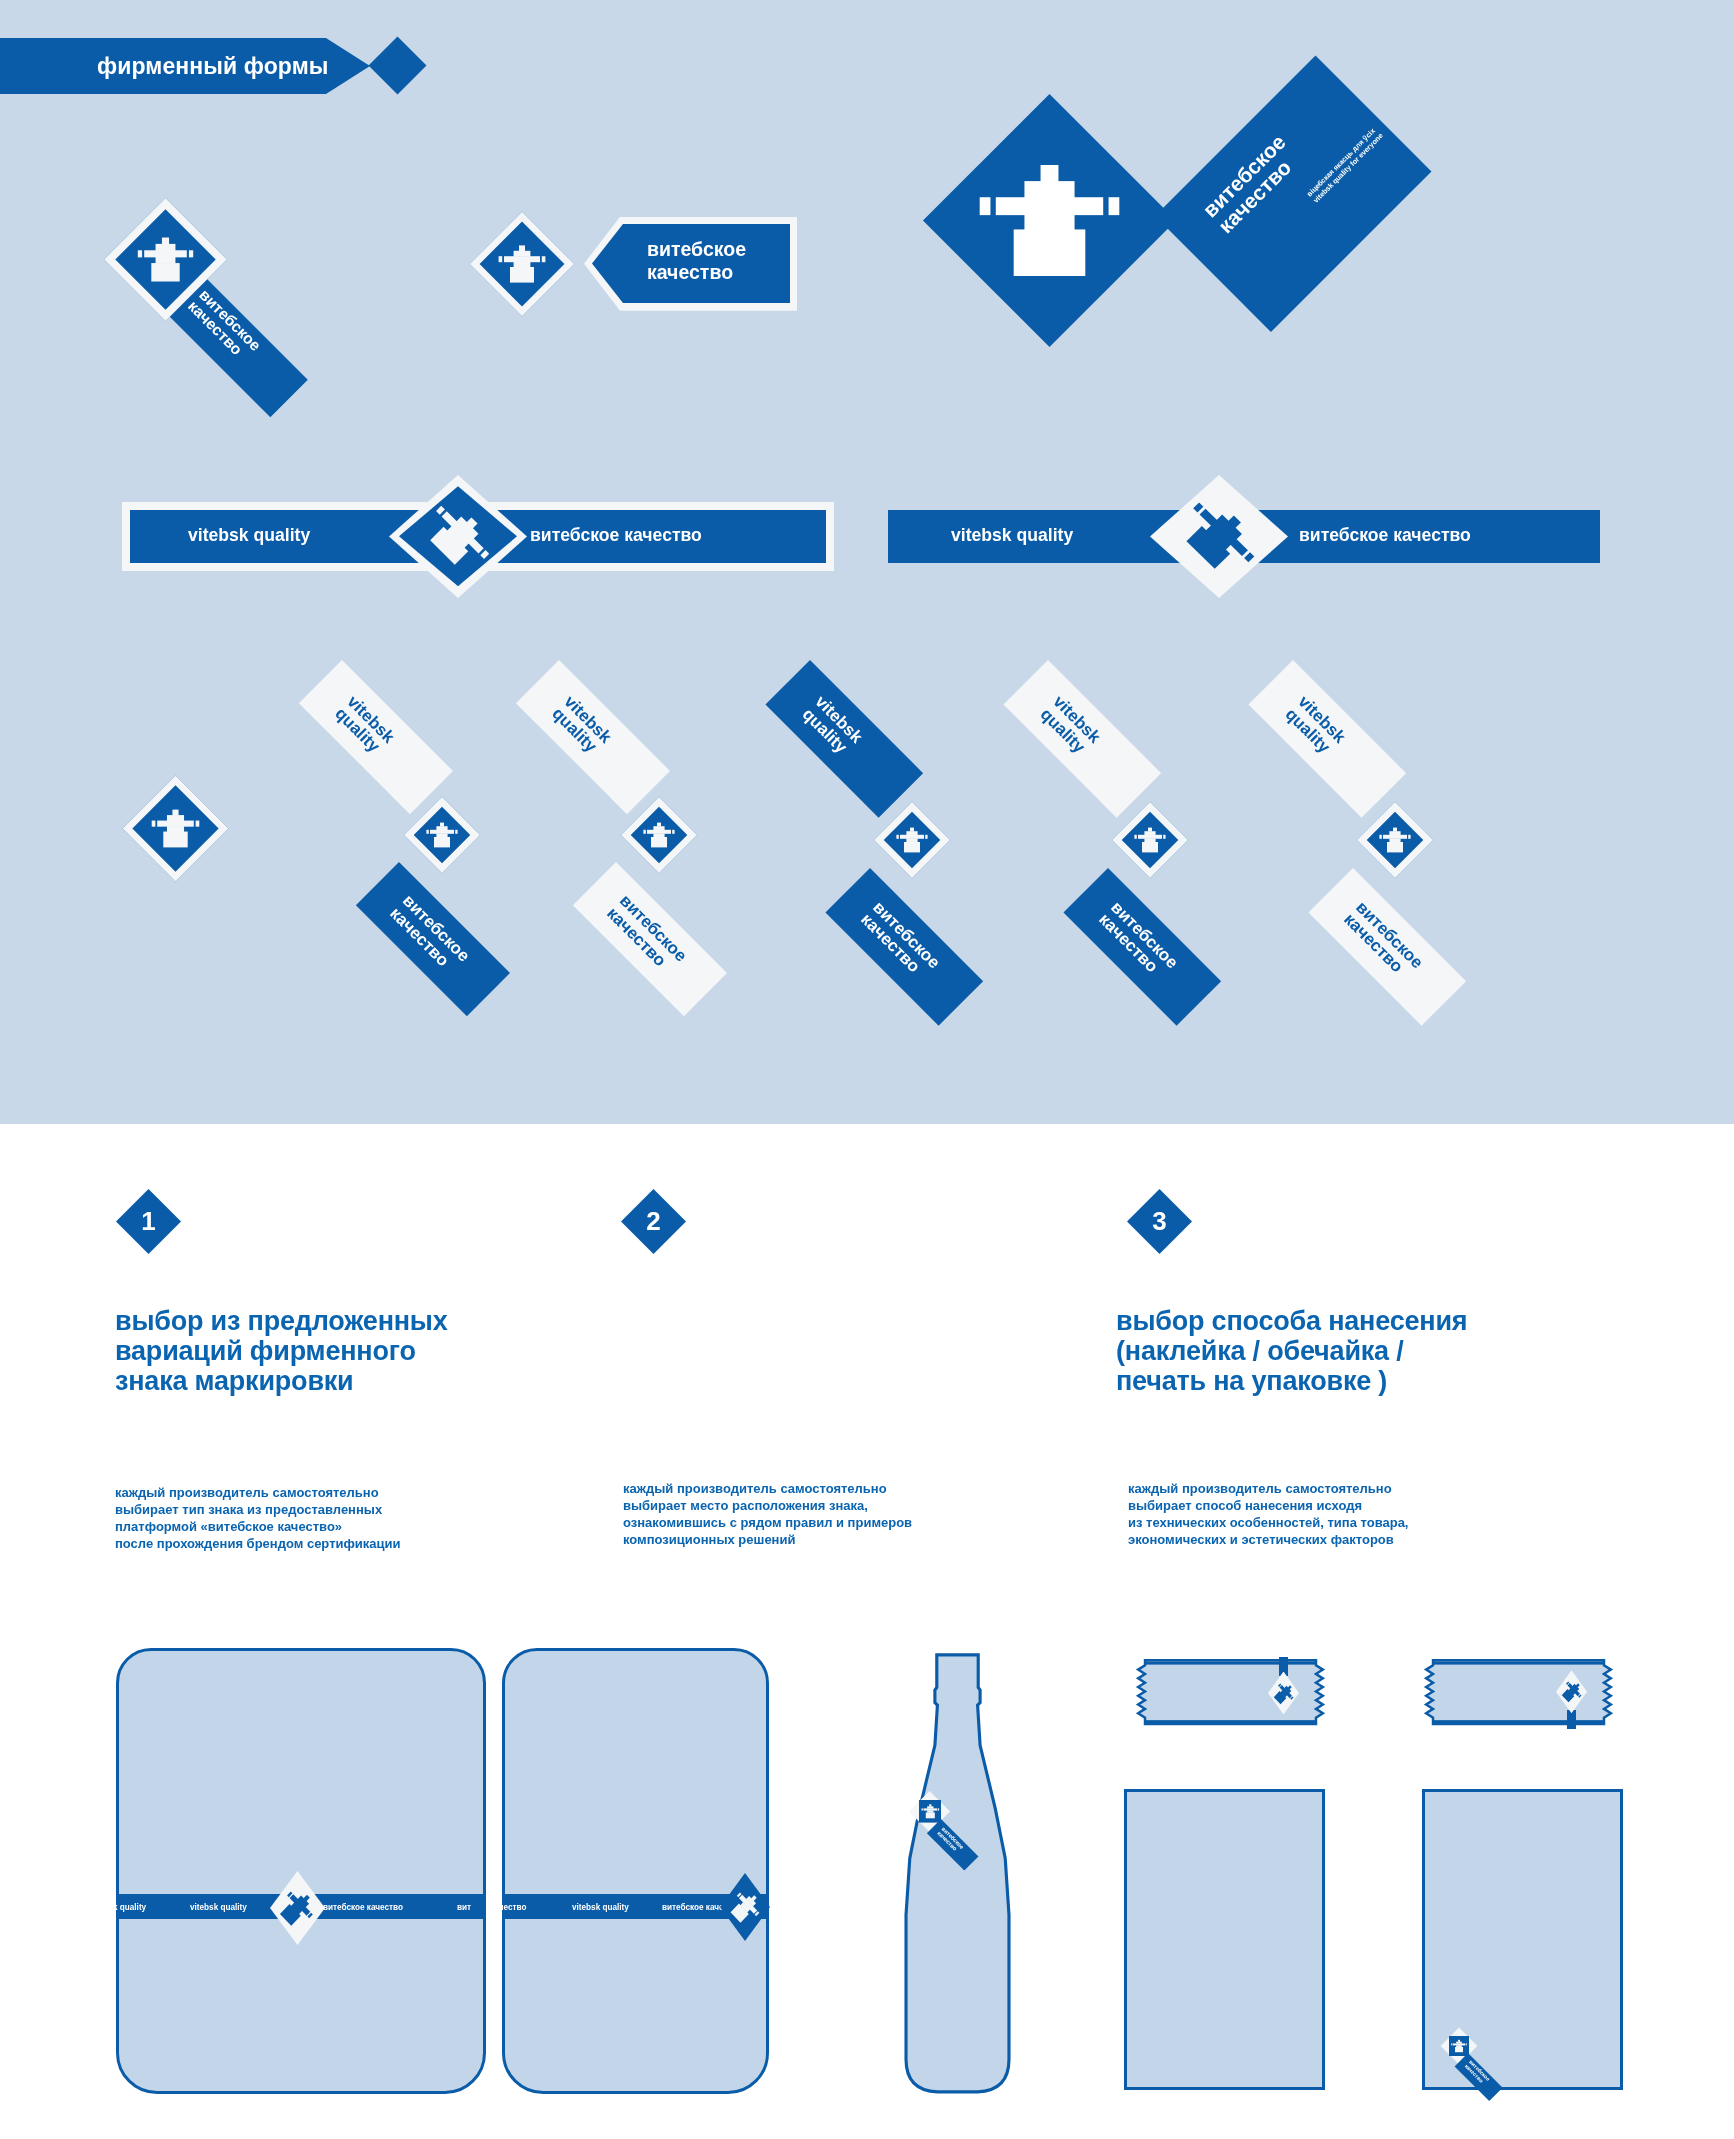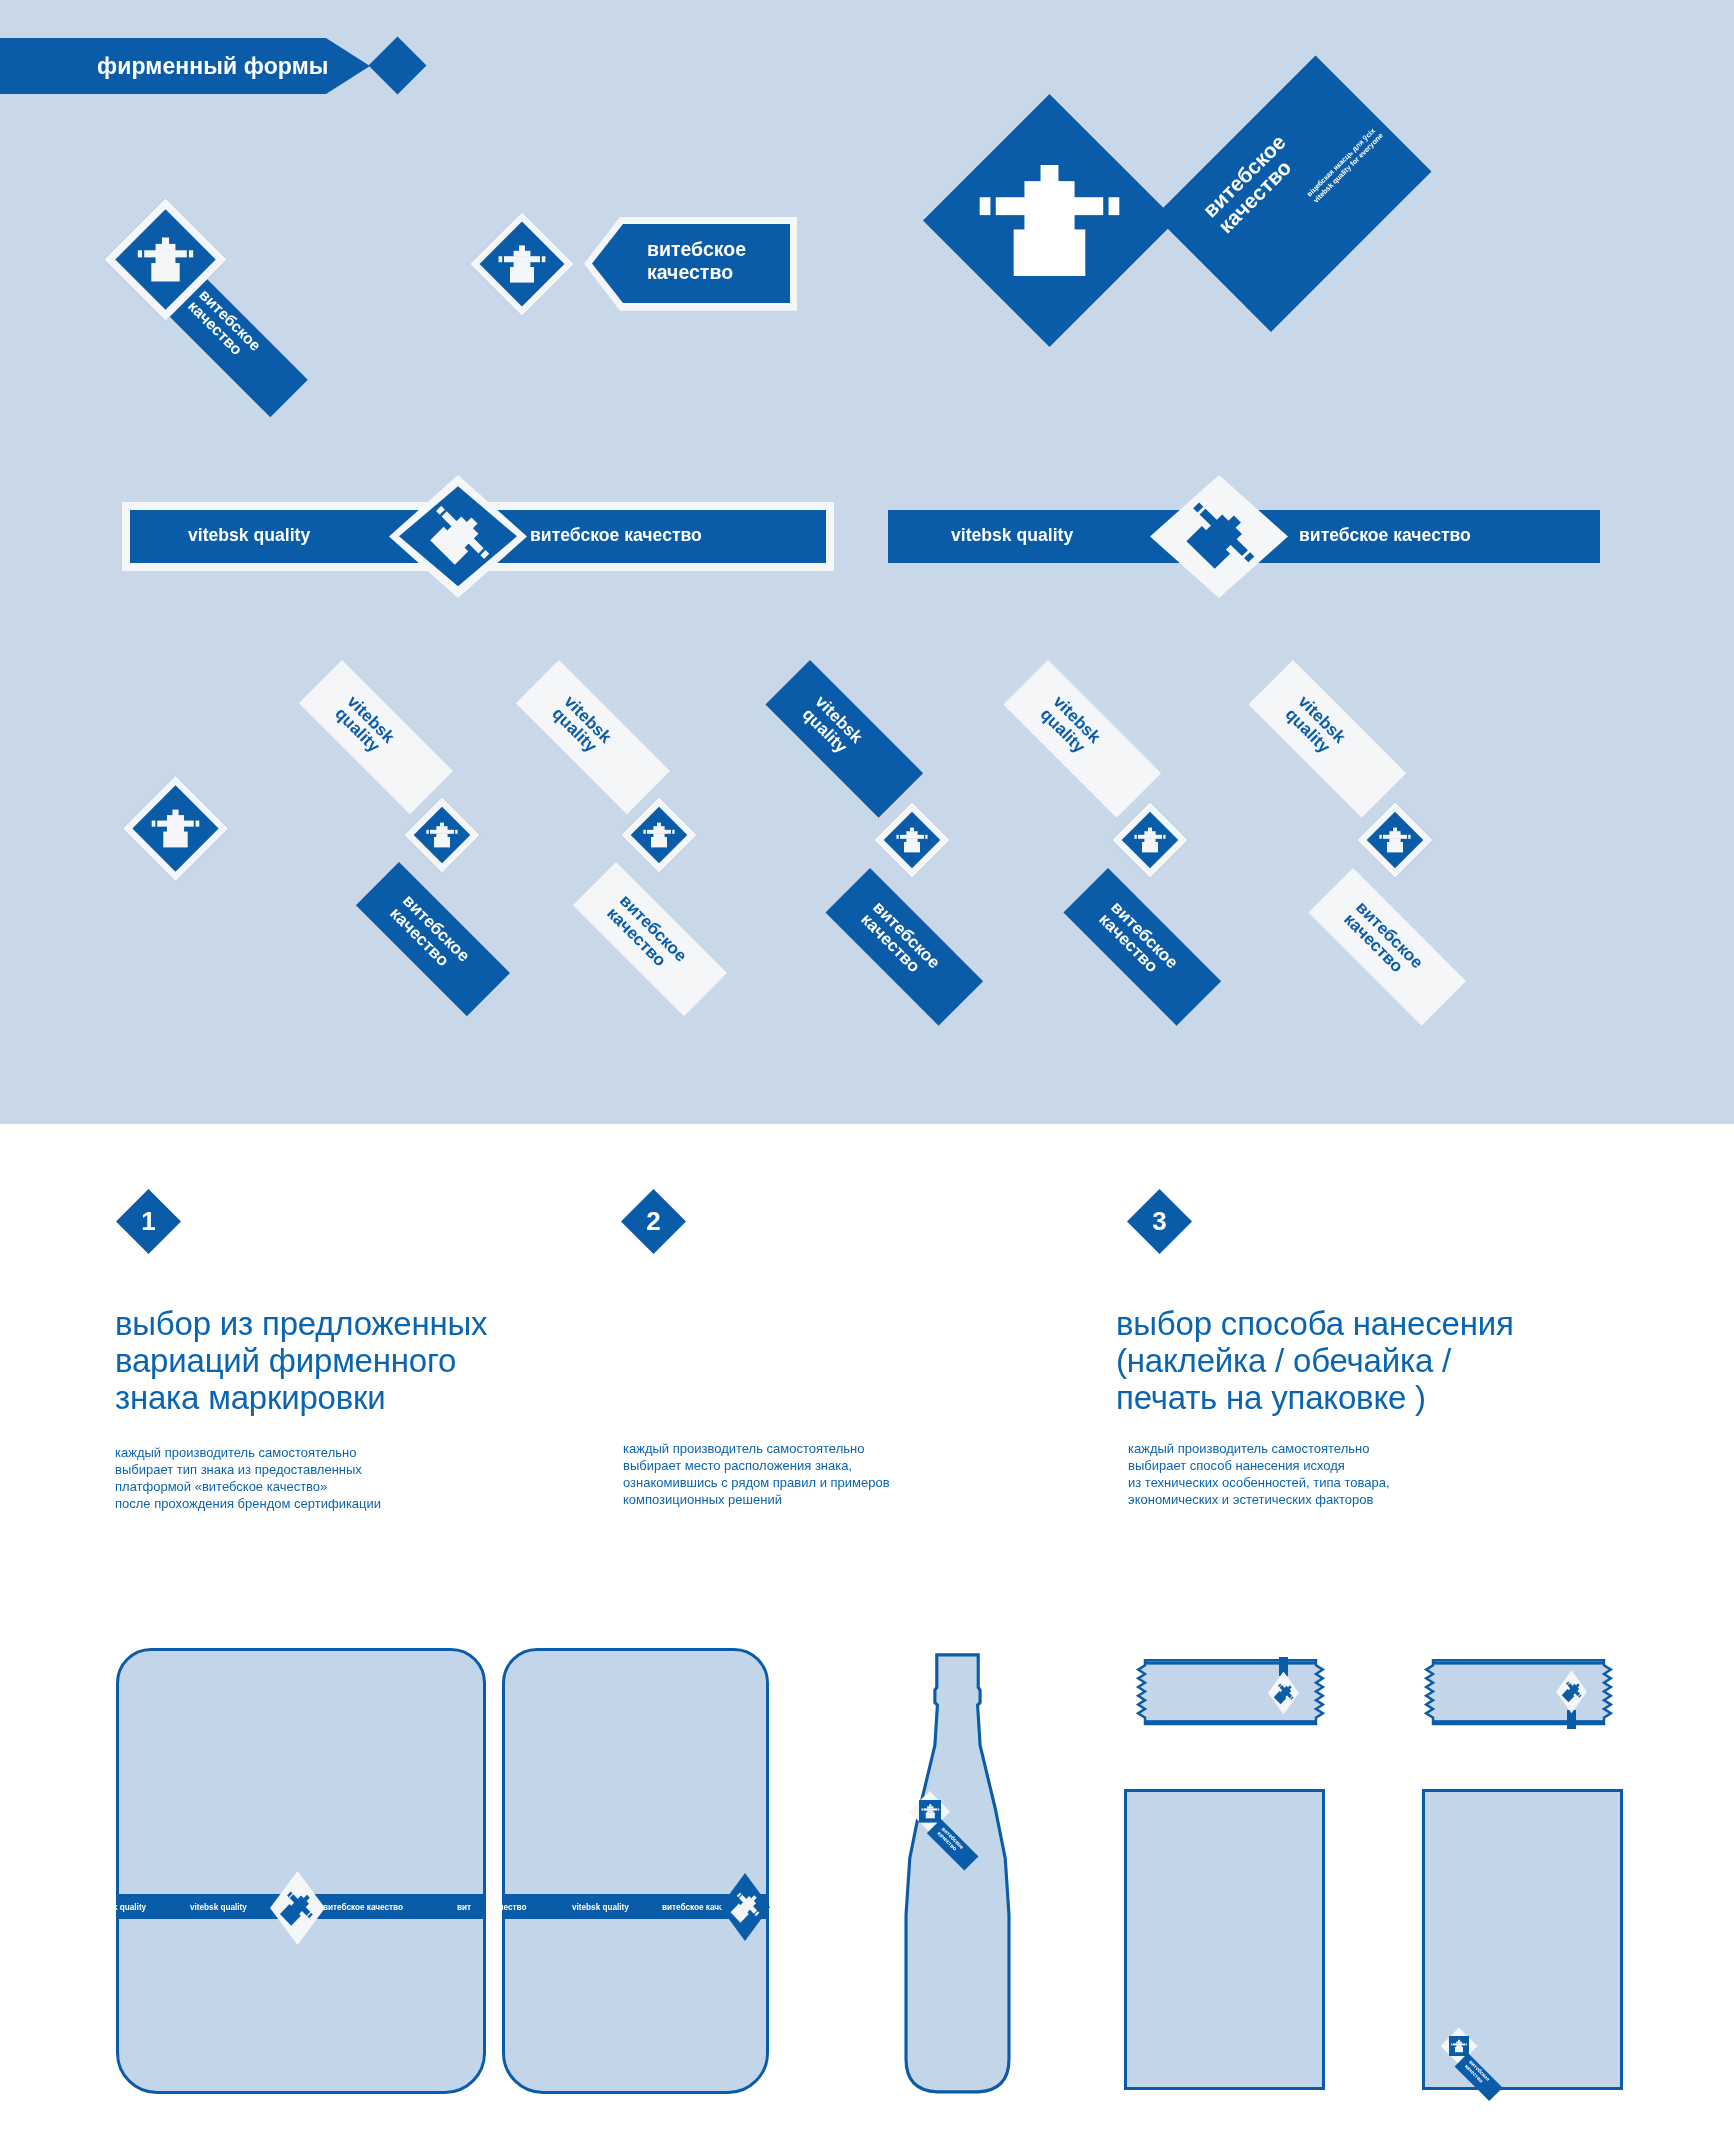--- a/index.html
+++ b/index.html
@@ -191,31 +191,32 @@
     width:65px; height:65px;
     background:#0a5ca8;
     clip-path: polygon(50% 0, 100% 50%, 50% 100%, 0 50%);
     display:flex; align-items:center; justify-content:center;
   }
   .numdia span { color:#fff; font-size:26px; font-weight:bold; }
 
   .col-head {
     position:absolute;
     color:#0a64b0;
-    font-size:33px;
-    font-weight:normal;
+    font-size:27px;
+    font-weight:bold;
     line-height:1.12;
     letter-spacing:-0.2px;
   }
   .col-body {
     position:absolute;
     color:#0a64b0;
     font-size:13px;
-    font-weight:normal;
+    font-weight:bold;
     line-height:1.3;
+    margin-top:40px;
   }
 
   
   .mock { position:absolute; }
   .pack-shape {
     background:#c3d6e9;
     border:3.1px solid #0b5ca8;
   }
   .pouch-band {
     position:absolute;

